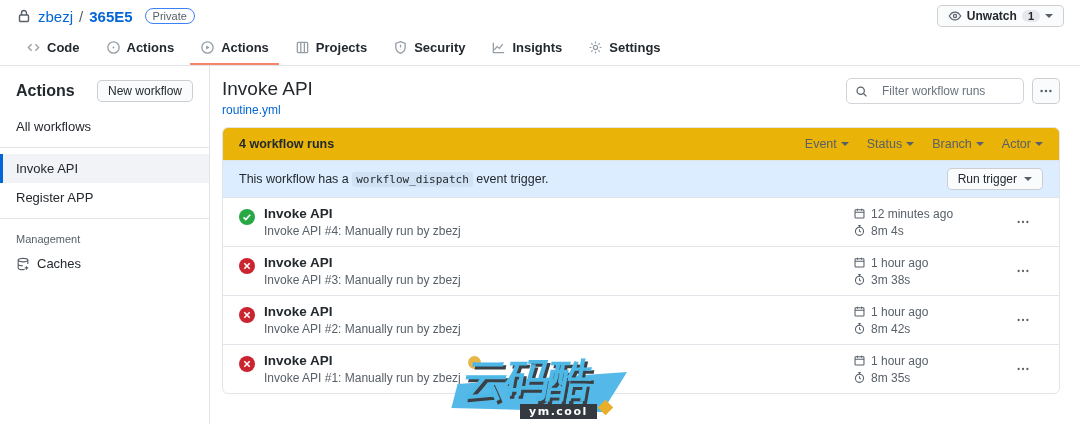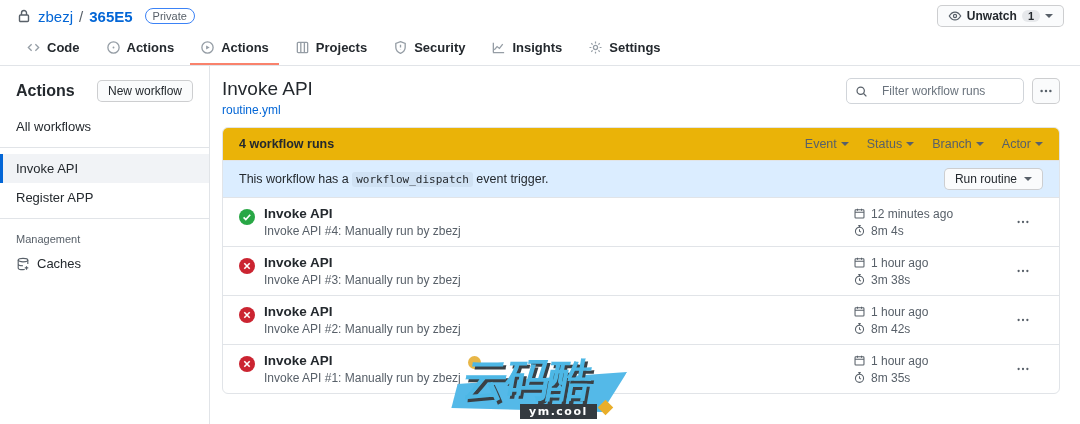--- a/index.html
+++ b/index.html
@@ -311,21 +311,21 @@
         </div>
       </div>
 
       <div class="banner">
         <div>
           <span>This workflow has a</span>
           <code>workflow_dispatch</code>
           <span>event trigger.</span>
         </div>
         <button class="btn run-btn">
-          <span>Run routine</span>
+          <span>Run trigger</span>
           <span class="caret"></span>
         </button>
       </div>
 
       <div class="run-row">
         <span class="status-ic">
           <svg width="16" height="16" viewBox="0 0 16 16">
               <circle cx="8" cy="8" r="8" fill="#28a745"></circle>
               <path d="m4.6 8.3 2.2 2.2 4.4-4.8" fill="none" stroke="#fff" stroke-width="1.7"></path>
             </svg>

